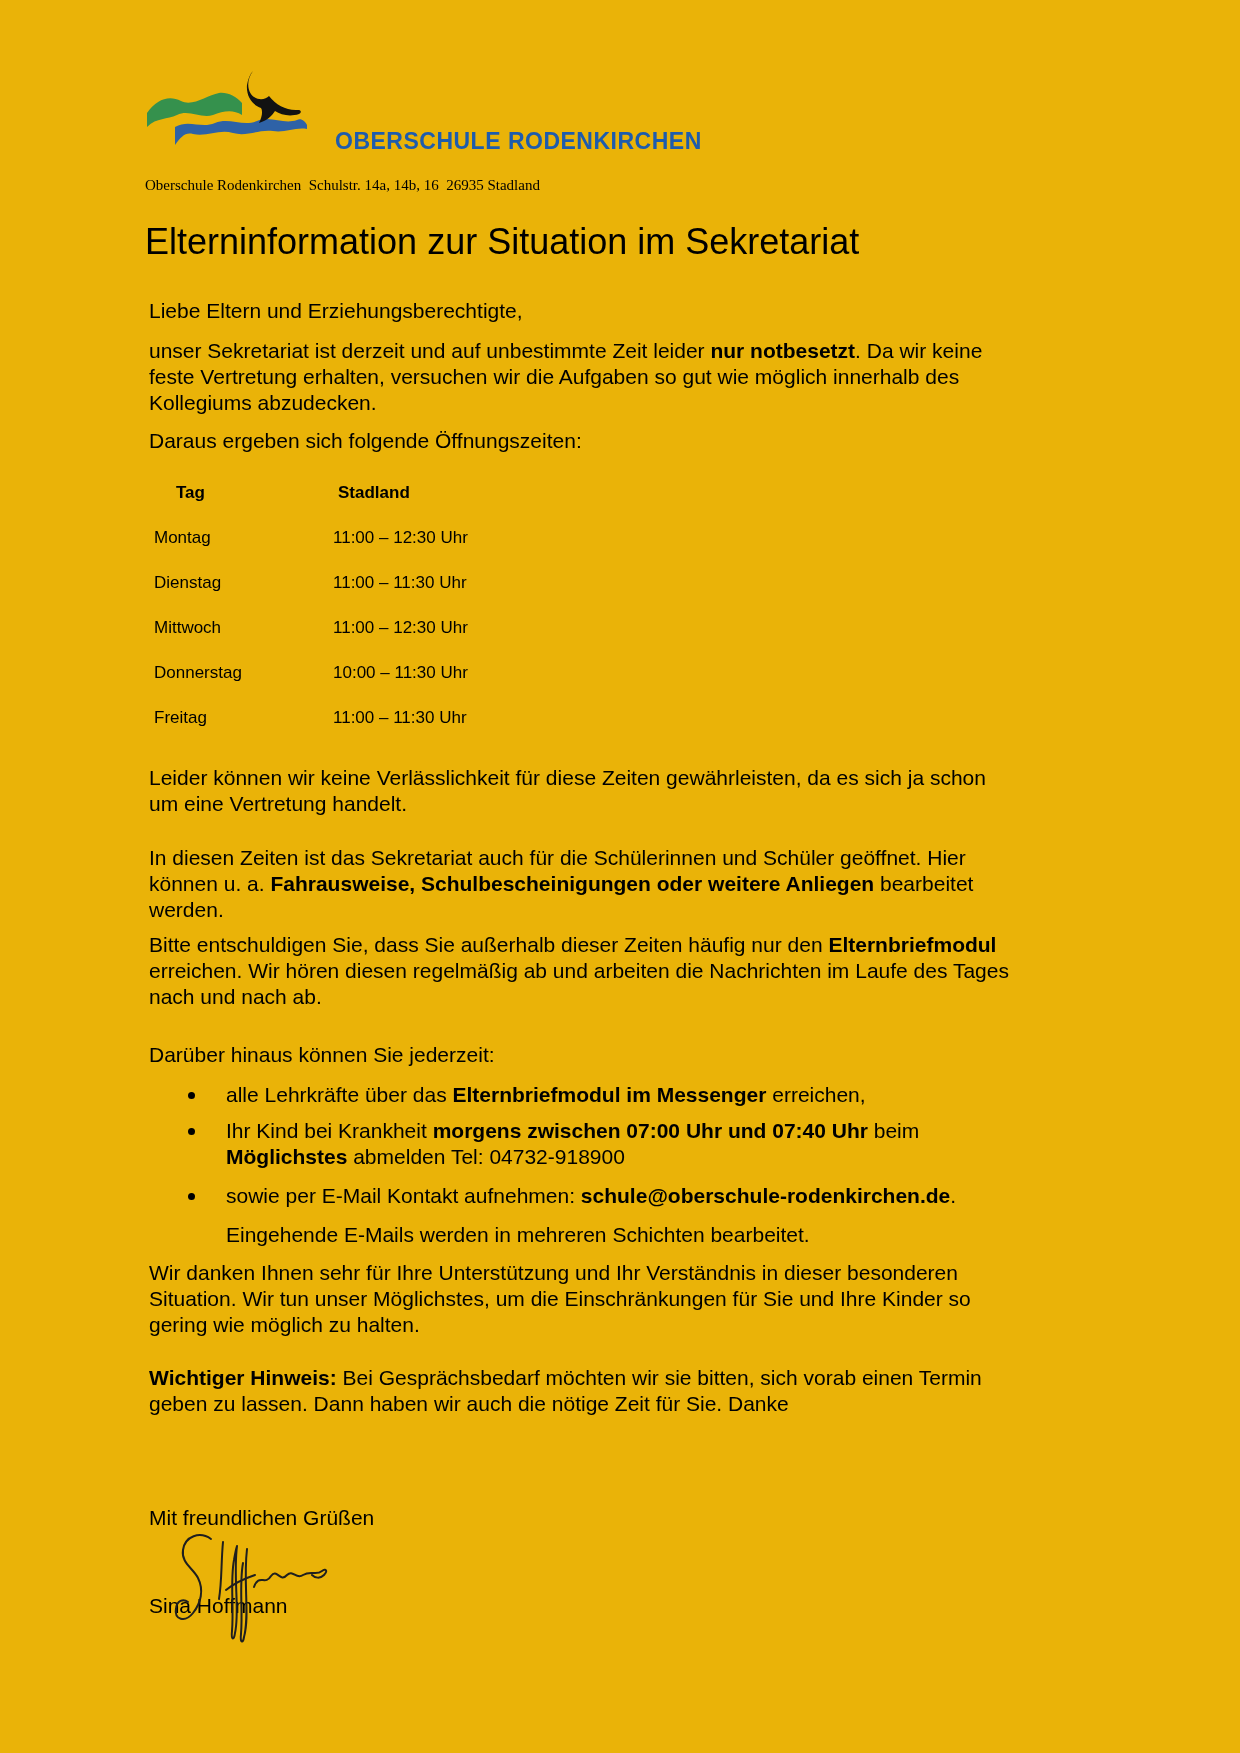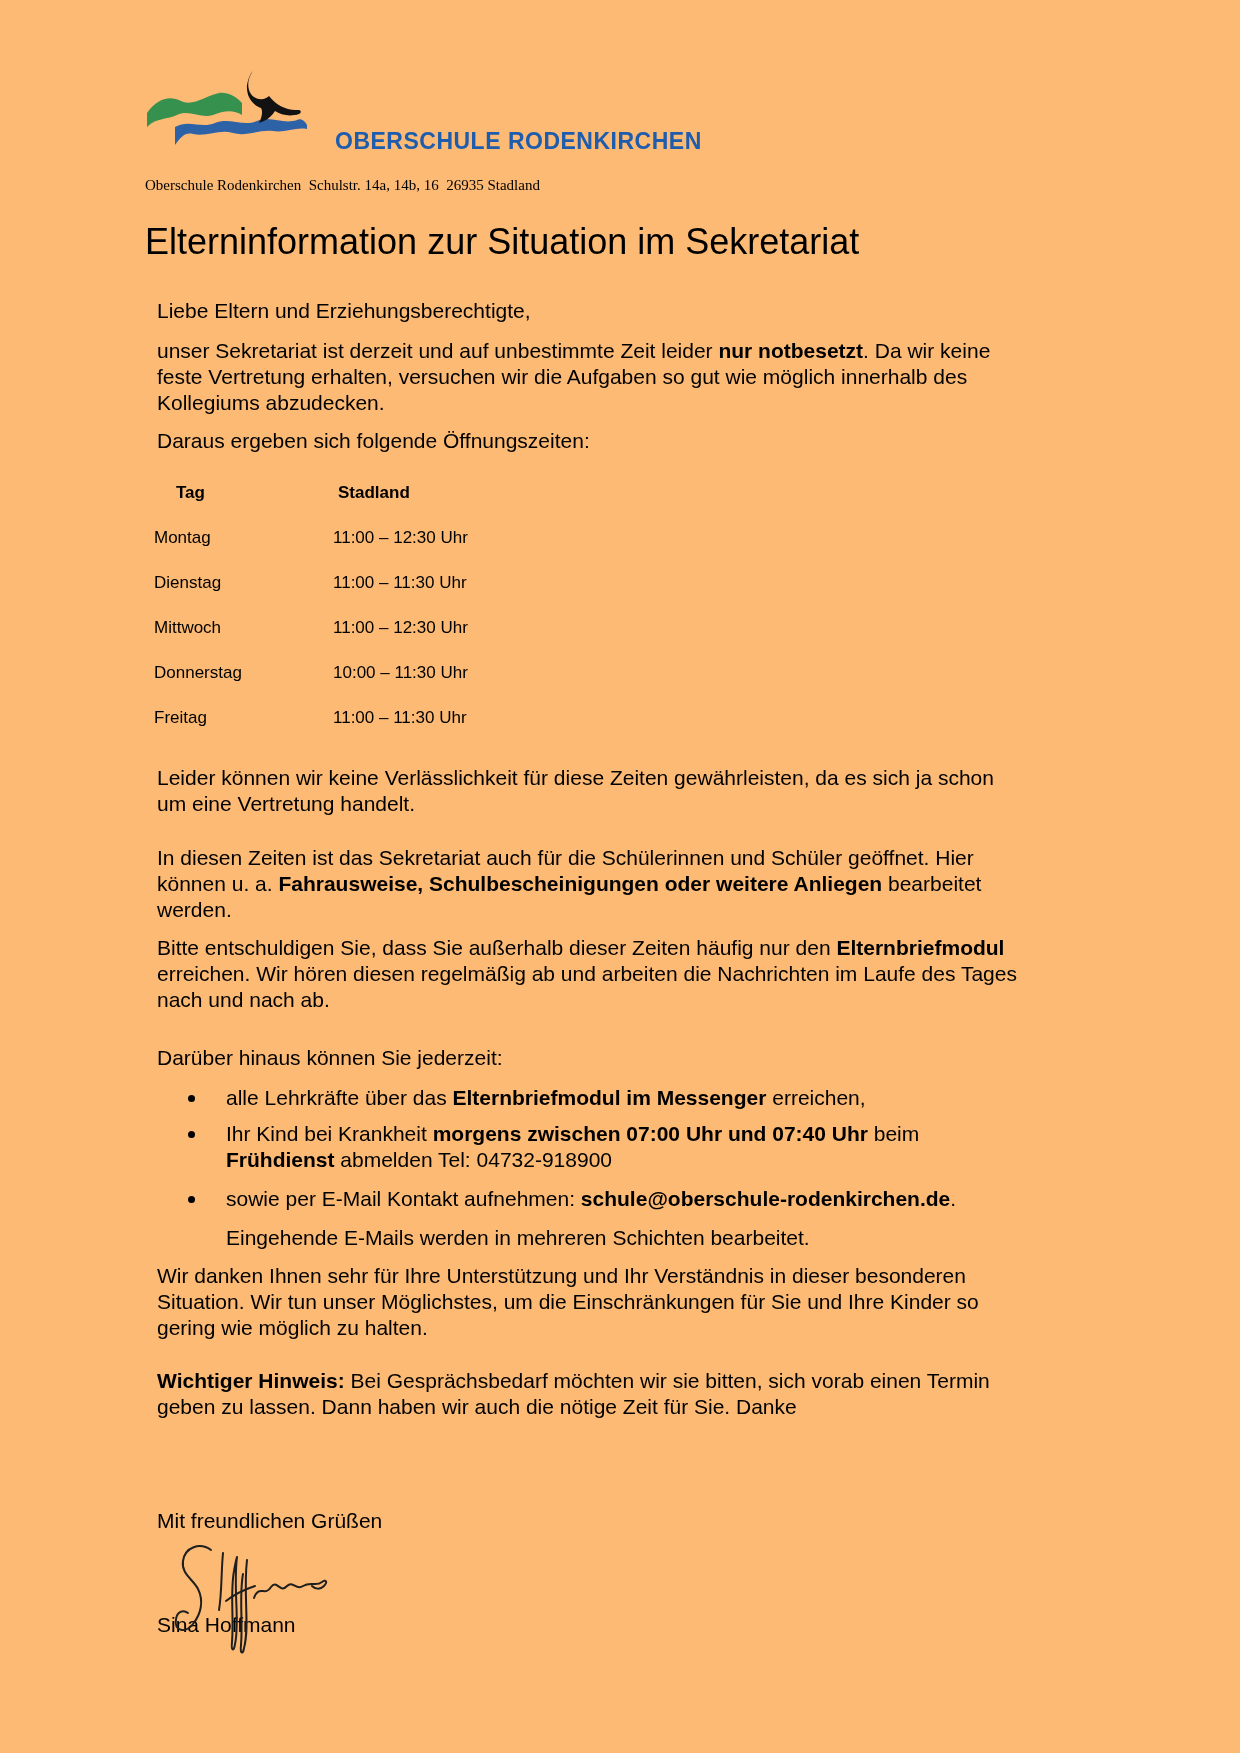--- a/index.html
+++ b/index.html
@@ -1,29 +1,29 @@
 <!DOCTYPE html>
 <html lang="de"><head>
 <meta charset="utf-8">
 <style>
   html,body { margin:0; padding:0; background:#ffffff; }
   .page {
-    position:relative; width:1240px; height:1753px; background:#fdba74;
+    position:relative; width:1240px; height:1753px; background:#eab308;
     font-family:"Liberation Sans", sans-serif; color:#000;
     box-sizing:border-box; padding:65px 130px 0 145px; overflow:hidden;
   }
   
   .logo-row { display:flex; align-items:flex-end; height:95px; margin-left:-10px; }
   .logo-svg { width:200px; height:95px; flex:0 0 auto; }
   .org-name { font-size:23px; font-weight:bold; letter-spacing:0.5px; padding-bottom:5px; white-space:nowrap; }
   .address { margin:16px 0 0 0; font-size:15px; line-height:18px;font-family:Liberation Serif, serif; }
   
   .title { margin:24px 0 0 0; font-size:36px; line-height:48px; font-weight:normal; white-space:nowrap; letter-spacing:0; }
   
-  .p { margin:12px; font-size:21px; line-height:26px; }
+  .p { margin:4px; font-size:21px; line-height:26px; }
   .line { display:block; white-space:nowrap; }
   b { font-weight:bold; }
   .mt9{margin-top:9px} .mt10{margin-top:10px} .mt12{margin-top:12px} .mt13{margin-top:13px}
   .mt14{margin-top:14px} .mt25{margin-top:25px} .mt27{margin-top:27px}
   .mt28{margin-top:28px} .mt32{margin-top:32px} .mt88{margin-top:88px}
   
   .hours { margin-top:16px; font-size:17px; }
   .hrow { display:flex; height:45px; line-height:45px; }
   .cell { white-space:nowrap; }
   .cell.day { width:188px; box-sizing:border-box; padding-left:9px; }
@@ -122,21 +122,21 @@
           <i></i>
         </span>
       <span class="btext"><span>alle Lehrkräfte über das </span><b>Elternbriefmodul im Messenger</b><span> erreichen,</span></span>
     </div>
     <div class="bitem mt10">
       <span class="dot">
           <i></i>
         </span>
       <span class="btext">
         <span class="line"><span>Ihr Kind bei Krankheit </span><b>morgens zwischen 07:00 Uhr und 07:40 Uhr</b><span> beim</span></span>
-        <span class="line"><b>Frühdienst</b><span> abmelden Tel: 04732-918900</span></span>
+        <span class="line"><b>Möglichstes</b><span> abmelden Tel: 04732-918900</span></span>
       </span>
     </div>
     <div class="bitem mt13">
       <span class="dot">
           <i></i>
         </span>
       <span class="btext"><span>sowie per E-Mail Kontakt aufnehmen: </span><b>schule@oberschule-rodenkirchen.de</b><span>.</span></span>
     </div>
     <p class="p mt13 email-note">Eingehende E-Mails werden in mehreren Schichten bearbeitet.</p>
   </div>

